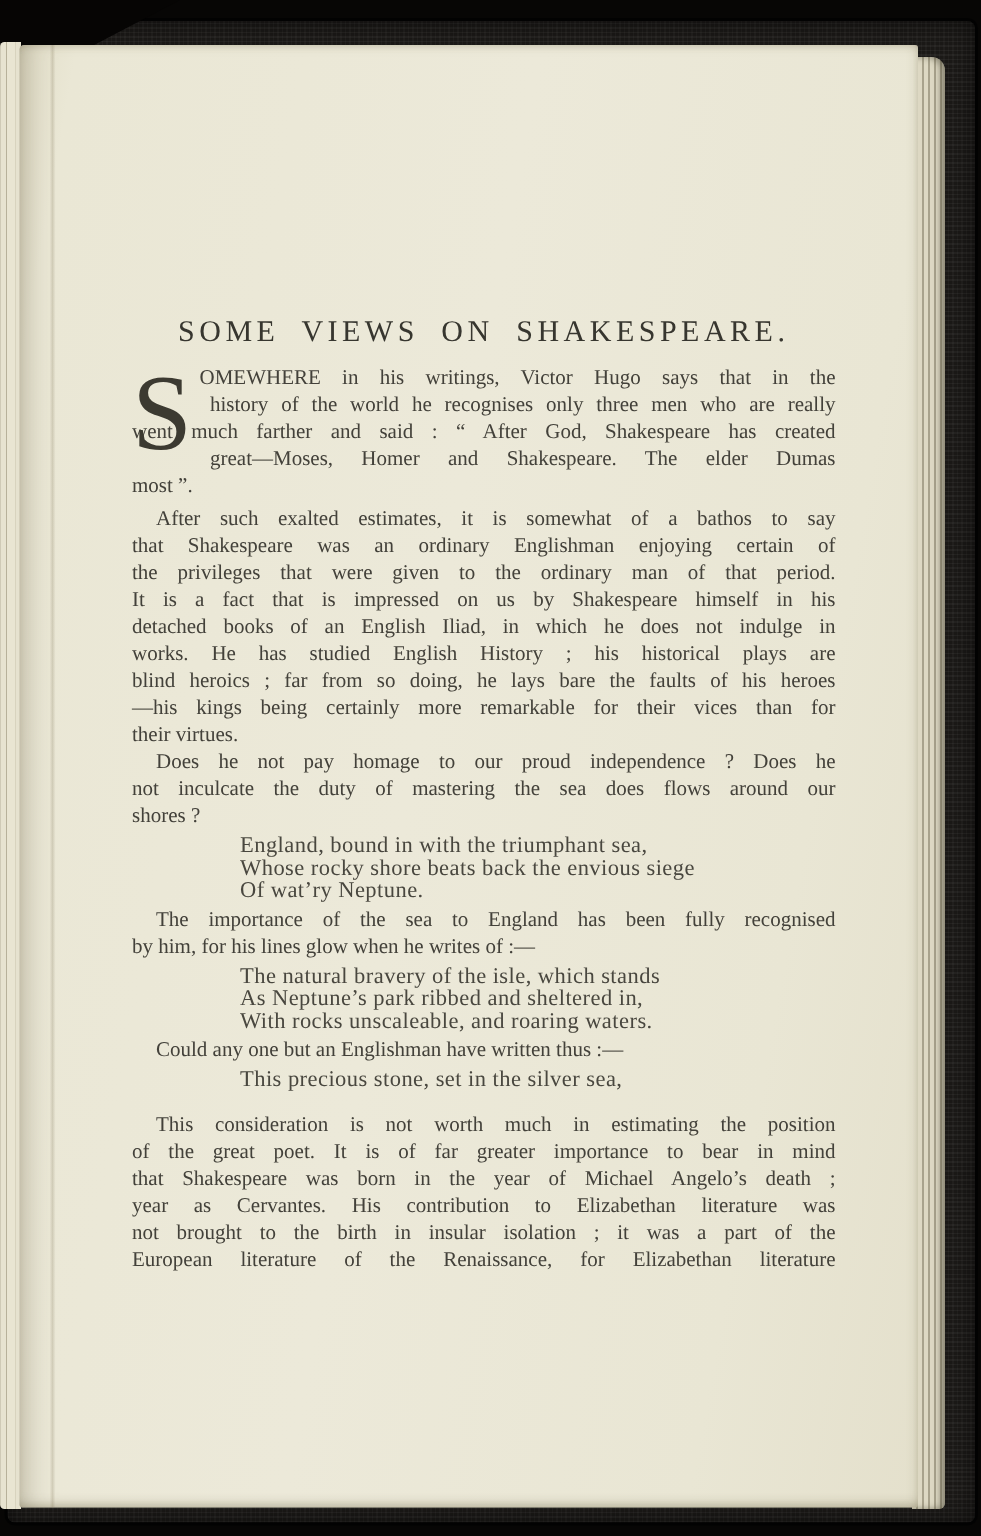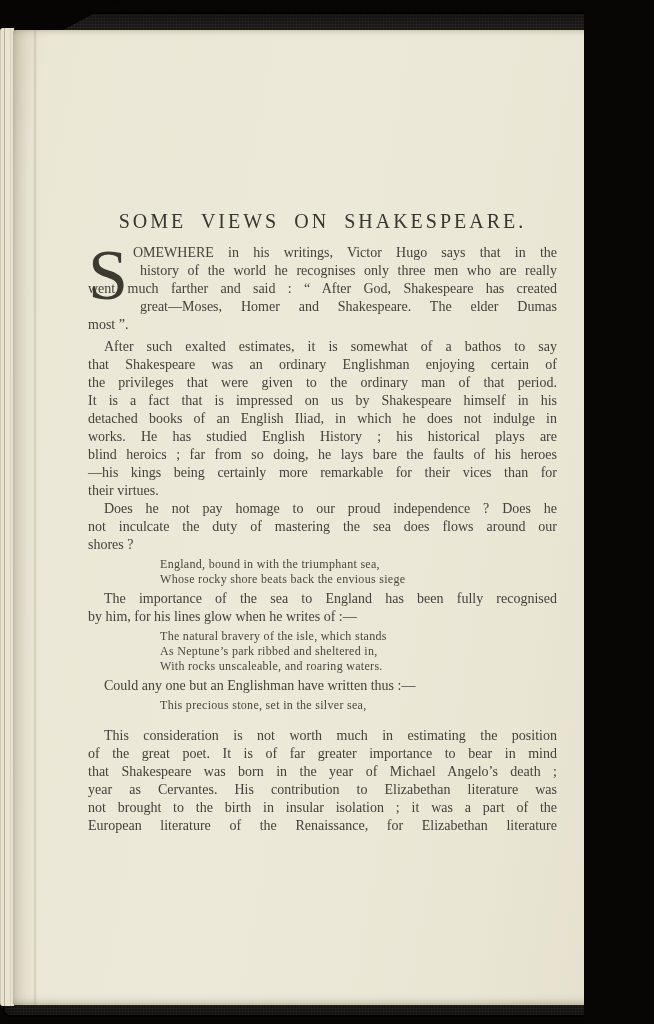--- a/index.html
+++ b/index.html
@@ -1,16 +1,16 @@
 <!DOCTYPE html>
 <html><head>
 <meta charset="utf-8">
 <style>
   html,body{margin:0;padding:0;background:#070605;}
-  .scene{position:relative;width:584px;height:1024px;background:#070605;overflow:hidden;
+  .scene{position:relative;width:654px;height:1024px;background:#070605;overflow:hidden;
          font-family:"Liberation Serif","DejaVu Serif",serif;}
   
   .cover{position:absolute;left:5px;top:14px;width:645px;height:1001px;
          background-color:#1b1917;
          background-image:
            repeating-linear-gradient(0deg, rgba(255,255,255,0.045) 0 1px, rgba(0,0,0,0) 1px 3px),
            repeating-linear-gradient(90deg, rgba(255,255,255,0.03) 0 1px, rgba(0,0,0,0) 1px 3px);
          border-radius:5px;
          box-shadow:0 0 0 2px rgba(0,0,0,0.6), inset 0 0 18px rgba(0,0,0,0.55);}
   
@@ -45,21 +45,21 @@
   .p2{margin-top:4px;}
   .p5{margin-top:3px;}
   .p6{margin-top:14px;}
   .bl{height:18px;line-height:18px;overflow:visible;}
   .j{text-align:justify;text-align-last:justify;-moz-text-align-last:justify;text-justify:inter-word;}
   .fi{margin-left:16px;}
   .ind1{margin-left:45px;}
   .ind2{margin-left:52px;}
   .dropcap{position:absolute;left:0;top:3px;font-size:72px;line-height:56px;color:#3c3a31;}
   .quote{margin:3px 0 3px 72px;}
-  .ql{height:15px;line-height:15px;font-size:12px;letter-spacing:0.3px;color:#49473f;}
+  .ql{height:15px;line-height:15px;font-size:15px;letter-spacing:0.3px;color:#49473f;}
 </style>
 </head>
 <body>
 
 <div class="scene">
   <div class="cover"></div>
   <div class="tl-black"></div>
   <div class="stack-left"></div>
   <div class="stack-right"></div>
 
@@ -92,20 +92,21 @@
 
       <div class="para">
         <div class="bl j fi">Does he not pay homage to our proud independence ?  Does he</div>
         <div class="bl j">not inculcate the duty of mastering the sea does flows around our</div>
         <div class="bl">shores ?</div>
       </div>
 
       <div class="quote">
         <div class="ql">England, bound in with the triumphant sea,</div>
         <div class="ql">Whose rocky shore beats back the envious siege</div>
+        <div class="ql">Of wat’ry Neptune.</div>
       </div>
 
       <div class="para">
         <div class="bl j fi">The importance of the sea to England has been fully recognised</div>
         <div class="bl">by him, for his lines glow when he writes of :—</div>
       </div>
 
       <div class="quote">
         <div class="ql">The natural bravery of the isle, which stands</div>
         <div class="ql">As Neptune’s park ribbed and sheltered in,</div>

